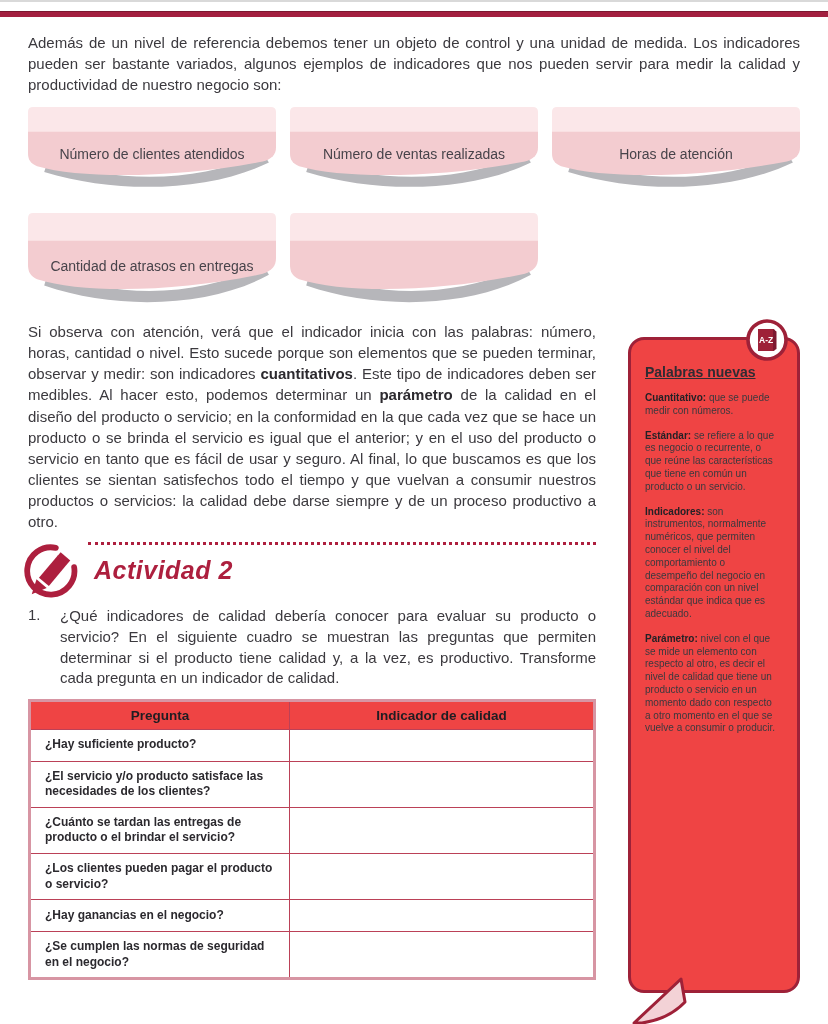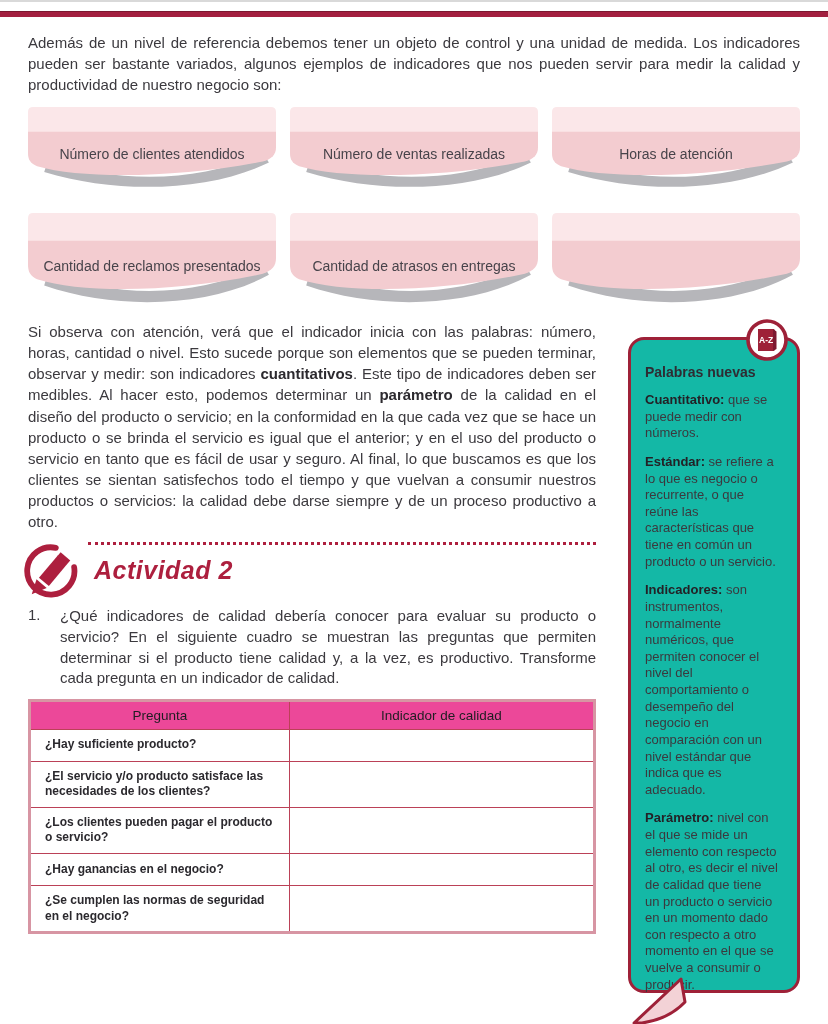--- a/index.html
+++ b/index.html
@@ -54,38 +54,38 @@
   .activity-item { display:flex; margin-top:6px; }
   .activity-item .num { width:32px; flex:0 0 32px; font-size:15px; color:#3b393e; }
   .activity-item .txt { flex:1; font-size:15px; line-height:1.37; text-align:justify; color:#3b393e; }
 
   
   table.quiz {
     width:100%; margin-top:10px; border-collapse:collapse;
     border:3px solid #d795a3;
   }
   table.quiz th {
-    border:1.5px solid #bb4157; background:#ec4899; color:#1f1d22;
-    font-size:13.5px; font-weight:normal; padding:6px 4px;
+    border:1.5px solid #bb4157; background:#ef4444; color:#1f1d22;
+    font-size:13.5px; font-weight:bold; padding:6px 4px;
   }
   table.quiz td { border:1.5px solid #bb4157; }
   td.q {
     width:46%; text-align:left; font-size:12px; font-weight:bold; color:#2b292e;
     line-height:1.3; padding:7px 14px;
   }
   td.a { height:32px; background:#fff; }
 
   
   .sidebar { position:relative; width:172px; flex:0 0 172px; margin-top:16px; }
   .sidebar-box {
-    position:relative; background:#14b8a6; border:3px solid #9e2138; border-radius:16px;
+    position:relative; background:#ef4444; border:3px solid #9e2138; border-radius:16px;
     padding:24px 18px 16px 14px; height:656px;
   }
-  .sidebar-title { font-size:14px; font-weight:bold; color:#2f2c33; margin-bottom:12px; }
-  .sidebar-entry { font-size:13px; line-height:1.28; color:#3b393e; margin-bottom:12px; }
+  .sidebar-title { font-size:14px; font-weight:bold; color:#2f2c33; margin-bottom:12px;text-decoration:underline; }
+  .sidebar-entry { font-size:10px; line-height:1.28; color:#3b393e; margin-bottom:12px; }
   .sidebar-entry b { color:#232126; }
   .az-badge { position:absolute; top:-22px; right:8px; }
   .tail { position:absolute; left:0; bottom:-40px; z-index:2; }
 </style>
 </head>
 <body>
 
 <div class="page">
   <div class="hairline"></div>
   <div class="topbar"></div>
@@ -116,28 +116,20 @@
 
       <div class="note">
         <svg class="shape" viewBox="0 0 245 90" preserveAspectRatio="none">
           <path d="M20,55 C90,82 175,78 232,48 L238,58 C180,88 90,92 16,68 Z" fill="#b6b6ba"></path>
           <path d="M5,0 H240 Q245,0 245,5 V40 H0 V5 Q0,0 5,0 Z" fill="#fbe7e9"></path>
           <path d="M0,26 H245 V42 C245,50 241,54 232,57 C150,74 55,76 9,62 C2,59 0,55 0,48 Z" fill="#f3ccd0"></path>
         </svg>
         <div class="label">Horas de atención</div>
       </div>
 
-      <div class="note tall">
-        <svg class="shape" viewBox="0 0 245 90" preserveAspectRatio="none">
-          <path d="M20,55 C90,82 175,78 232,48 L238,58 C180,88 90,92 16,68 Z" fill="#b6b6ba"></path>
-          <path d="M5,0 H240 Q245,0 245,5 V40 H0 V5 Q0,0 5,0 Z" fill="#fbe7e9"></path>
-          <path d="M0,26 H245 V42 C245,50 241,54 232,57 C150,74 55,76 9,62 C2,59 0,55 0,48 Z" fill="#f3ccd0"></path>
-        </svg>
-        <div class="label">Cantidad de reclamos presentados</div>
-      </div>
 
       <div class="note tall">
         <svg class="shape" viewBox="0 0 245 90" preserveAspectRatio="none">
           <path d="M20,55 C90,82 175,78 232,48 L238,58 C180,88 90,92 16,68 Z" fill="#b6b6ba"></path>
           <path d="M5,0 H240 Q245,0 245,5 V40 H0 V5 Q0,0 5,0 Z" fill="#fbe7e9"></path>
           <path d="M0,26 H245 V42 C245,50 241,54 232,57 C150,74 55,76 9,62 C2,59 0,55 0,48 Z" fill="#f3ccd0"></path>
         </svg>
         <div class="label">Cantidad de atrasos en entregas</div>
       </div>
 
@@ -183,20 +175,24 @@
           <tbody>
             <tr>
               <td class="q">¿Hay suficiente producto?</td>
               <td class="a"></td>
             </tr>
             <tr>
               <td class="q">¿El servicio y/o producto satisface las necesidades de los clientes?</td>
               <td class="a"></td>
             </tr>
             <tr>
+              <td class="q">¿Cuánto se tardan las entregas de producto o el brindar el servicio?</td>
+              <td class="a"></td>
+            </tr>
+            <tr>
               <td class="q">¿Los clientes pueden pagar el producto o servicio?</td>
               <td class="a"></td>
             </tr>
             <tr>
               <td class="q">¿Hay ganancias en el negocio?</td>
               <td class="a"></td>
             </tr>
             <tr>
               <td class="q">¿Se cumplen las normas de seguridad en el negocio?</td>
               <td class="a"></td>

